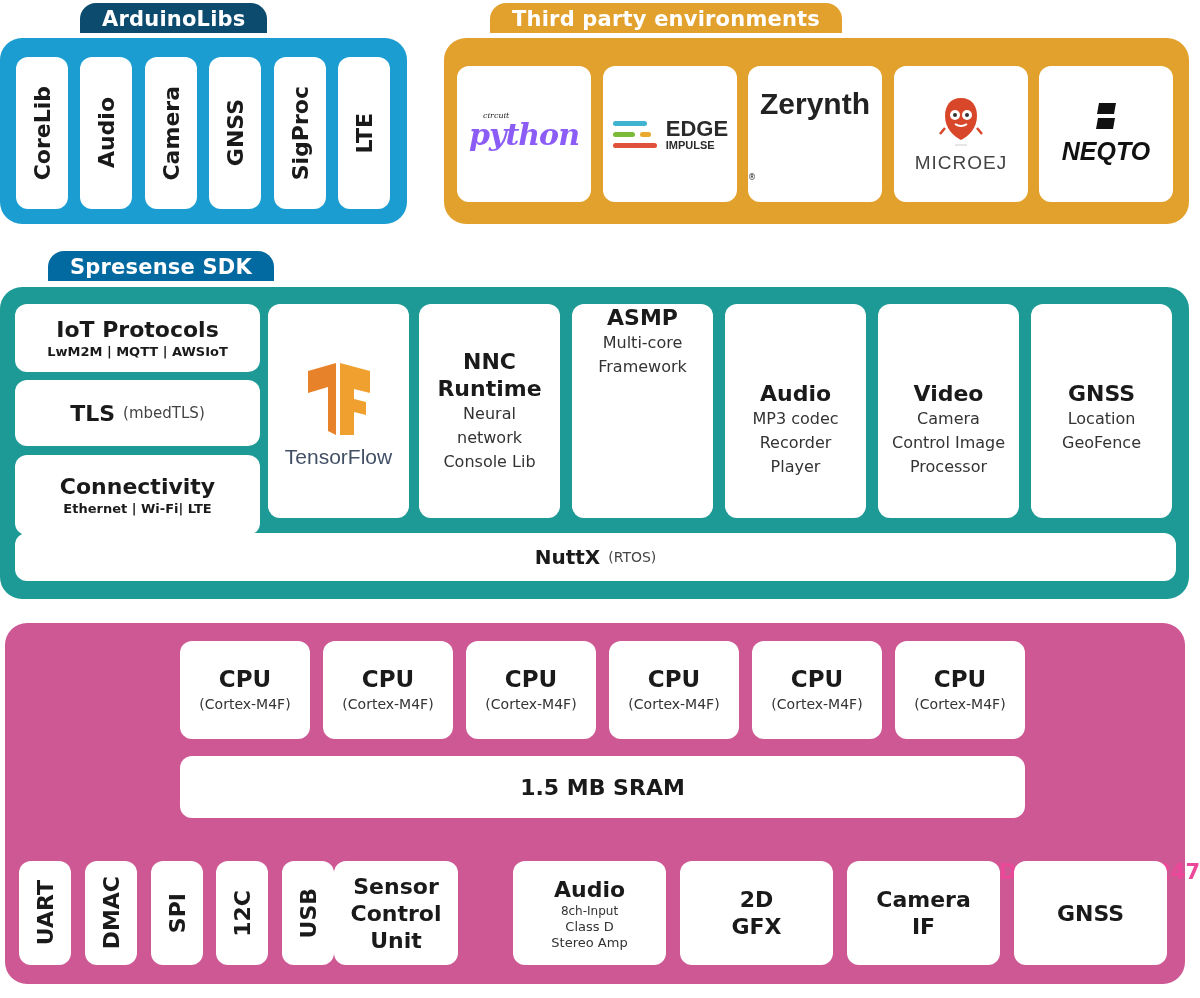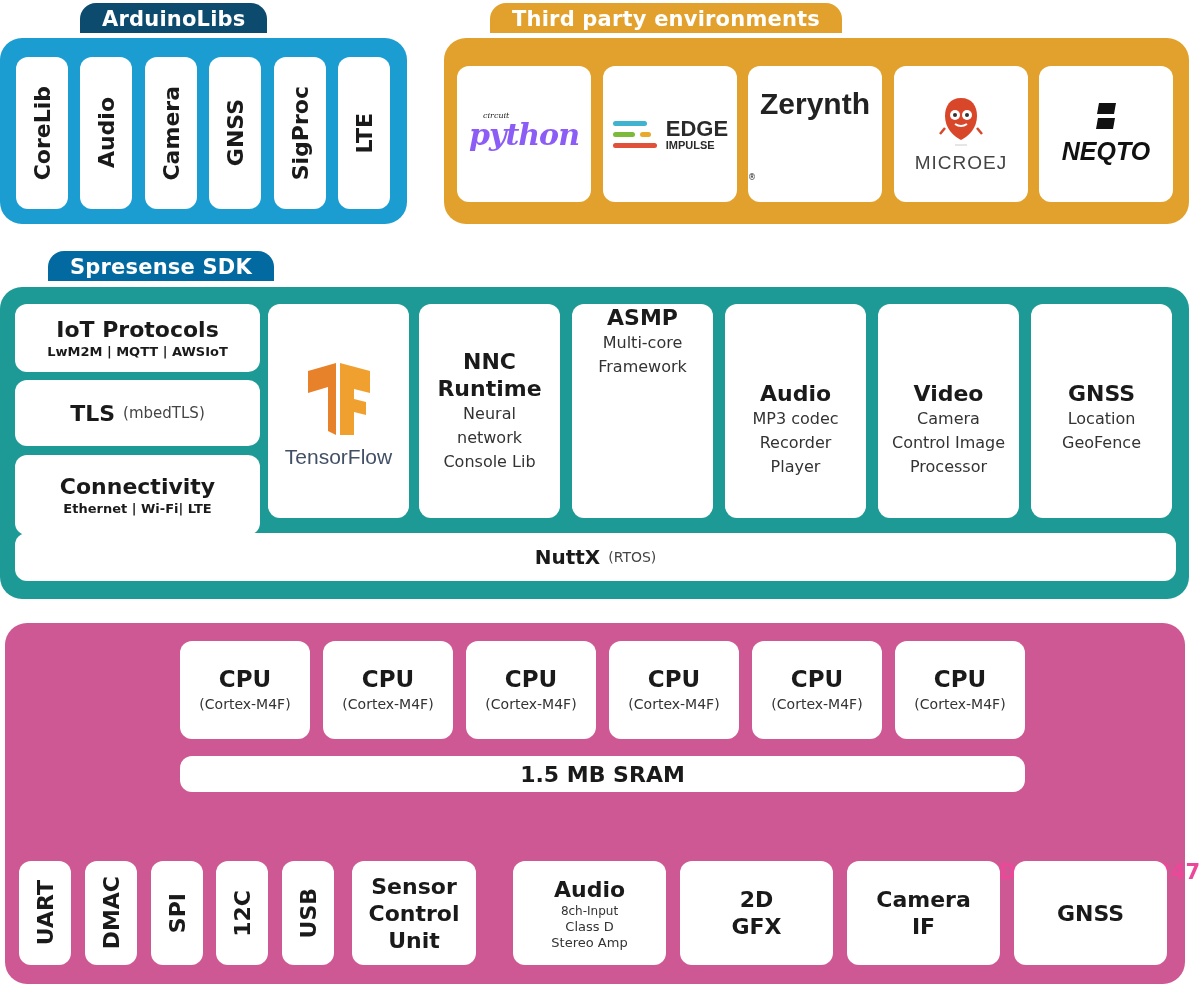--- a/index.html
+++ b/index.html
@@ -28,21 +28,21 @@
   .sdk-col { top: 304px; height: 214px; }
   .big { font-weight: bold; font-size: 22px; line-height: 27px; }
   .small { font-size: 16px; line-height: 24px; color: #333; }
   .tiny-bold { font-weight: bold; font-size: 13px; line-height: 18px; }
 
   
   #hw { left: 5px; top: 623px; width: 1180px; height: 361px; background: #cd5893; }
   .cpu { top: 641px; width: 130px; height: 98px; }
   .cpu .t { font-size: 23px; font-weight: bold; line-height: 28px; }
   .cpu .s { font-size: 14px; color: #333; line-height: 22px; }
-  #sram { left: 180px; top: 756px; width: 845px; height: 36px; font-size: 22px; font-weight: bold; }
+  #sram { left: 180px; top: 756px; width: 845px; height: 62px; font-size: 22px; font-weight: bold; }
   #chip { position: absolute; left: 0; width: 1200px; top: 860px; text-align: right; color: #ec4899; font-weight: bold; font-size: 21px; }
   .per { top: 861px; height: 104px; }
   .per .big2 { font-weight: bold; font-size: 22px; line-height: 27px; }
 </style>
 </head>
 <body>
 
 <div id="arduino-tab" class="tab">ArduinoLibs</div>
 <div id="arduino" class="group"></div>
 <div class="box ard-box" style="left:16px">
@@ -211,21 +211,21 @@
 <div class="box per" style="left:151px;width:52px">
     <span class="vtext">SPI</span>
   </div>
 <div class="box per" style="left:216px;width:52px">
     <span class="vtext">12C</span>
   </div>
 <div class="box per" style="left:282px;width:52px">
     <span class="vtext">USB</span>
   </div>
 
-<div class="box per" style="left:352px;width:124px">
+<div class="box per" style="left:334px;width:124px">
   <span class="big2">Sensor</span>
   <span class="big2">Control</span>
   <span class="big2">Unit</span>
 </div>
 <div class="box per" style="left:513px;width:153px">
   <span class="big2">Audio</span>
   <span style="font-size:12px;line-height:16px;color:#333">8ch-Input</span>
   <span style="font-size:13px;line-height:16px;color:#333">Class D</span>
   <span style="font-size:13px;line-height:16px;color:#333">Stereo Amp</span>
 </div>

